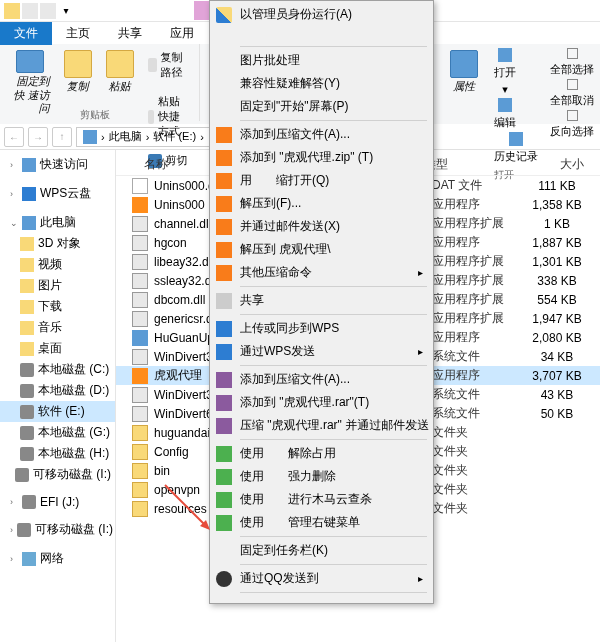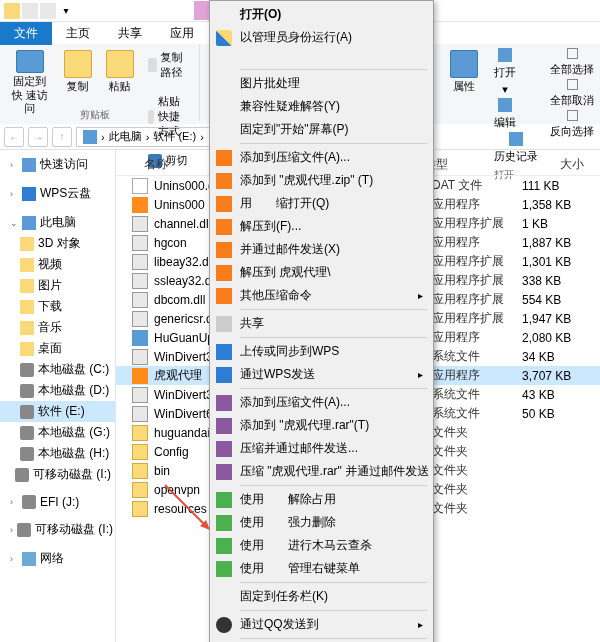--- a/index.html
+++ b/index.html
@@ -12,21 +12,21 @@
     
     .menubar { height: 22px; background: #fff; display: flex; align-items: center; }
     .menubar .tab { padding: 3px 14px; font-size: 12px; cursor: pointer; }
     .menubar .tab.active { background: #1979ca; color: #fff; }
     
     .ribbon { height: 78px; background: #f5f6f7; border-bottom: 1px solid #e1e1e1; display: flex; }
     .ribbon-left { display: flex; padding: 4px 6px; gap: 6px; border-right: 1px solid #e1e1e1; width: 200px; }
     .ribbon-big { display: flex; flex-direction: column; align-items: center; gap: 2px; padding: 2px 4px; }
     .ribbon-big .ic { width: 28px; height: 28px; background: #f9d978; border: 1px solid #d4a842; border-radius: 2px; }
     .ribbon-big .ic.bl { background: #5b9bd5; border-color: #3a7ab5; }
-    .ribbon-big .txt { font-size: 11px; text-align: center; line-height: 1.2; }
+    .ribbon-big .txt { font-size: 11px; text-align: right; line-height: 1.2; font-style: italic; }
     .ribbon-small { display: flex; flex-direction: column; gap: 14px; padding: 2px 4px; font-size: 11px; }
     .ribbon-small div { display: flex; align-items: center; gap: 4px; }
     .ribbon-small .mi { width: 14px; height: 14px; background: #ddd; border-radius: 2px; }
     .ribbon-right { display: flex; padding: 4px 6px; gap: 12px; margin-left: auto; }
     .ribbon-right-col { display: flex; flex-direction: column; gap: 2px; font-size: 11px; align-items: flex-start; }
     .ribbon-right-col div { display: flex; align-items: center; gap: 3px; flex-direction: column; }
     .chk { width: 11px; height: 11px; border: 1px solid #888; }
     .ribbon-lbl { text-align: center; font-size: 10px; color: #666; margin-top: 2px; }
     
     .breadcrumb { height: 26px; border-bottom: 1px solid #e1e1e1; display: flex; align-items: center; padding: 0 4px; gap: 4px; }
@@ -50,21 +50,21 @@
     .list { flex: 1; padding: 4px 0; }
     .list-head { display: flex; padding: 2px 8px; font-size: 12px; color: #333; border-bottom: 1px solid #eee; }
     .list-head .c1 { width: 300px; }
     .list-head .c2 { width: 90px; }
     .list-head .c3 { width: 70px; text-align: right; }
     .list-row { display: flex; padding: 1px 8px 1px 16px; font-size: 12px; align-items: center; cursor: pointer; }
     .list-row.sel { background: #cce8ff; }
     .list-row .fi { width: 16px; height: 16px; margin-right: 6px; flex-shrink: 0; }
     .list-row .c1 { width: 278px; white-space: nowrap; overflow: hidden; }
     .list-row .c2 { width: 90px; color: #333; }
-    .list-row .c3 { width: 70px; text-align: left; }
+    .list-row .c3 { width: 70px; text-align: center; }
     .fi.doc { background: #fff; border: 1px solid #aaa; }
     .fi.orange { background: #ff8c1a; }
     .fi.dll { background: #e8e8e8; border: 1px solid #999; }
     .fi.exe { background: #5b9bd5; }
     .fi.fold { background: #f9d978; border: 1px solid #d4a842; }
     
     .ctxmenu { position: absolute; top: 0; left: 209px; width: 225px; background: #f0f0f0; border: 1px solid #a0a0a0; box-shadow: 2px 2px 6px rgba(0,0,0,0.3); z-index: 100; padding: 2px; }
     .ctx-item { display: flex; align-items: center; padding: 3px 8px 3px 28px; font-size: 12px; cursor: pointer; position: relative; white-space: nowrap; }
     .ctx-item.def { font-weight: bold; }
     .ctx-item .ci { position: absolute; left: 4px; width: 16px; height: 16px; }
@@ -392,25 +392,20 @@
     <span class="fi fold"></span>
     <span class="c1">resources</span>
           <span class="c2">文件夹</span>
           <span class="c3"></span>
   </div>
       </div>
   </div>
 </div>
 
 <div class="ctxmenu" id="ctxmenu">
-    <div class="ctx-item def">
-
-    <span>打开(O)</span>
-
-  </div>
     <div class="ctx-item ">
     <span class="ci shield"></span>
     <span>以管理员身份运行(A)</span>
 
   </div>
     <div style="height:18px"></div>
     <div class="ctx-sep"></div>
     <div class="ctx-item ">
 
     <span>图片批处理</span>
@@ -481,25 +476,20 @@
   </div>
     <div class="ctx-sep"></div>
     <div class="ctx-item ">
     <span class="ci wrar"></span>
     <span>添加到压缩文件(A)...</span>
 
   </div>
     <div class="ctx-item ">
     <span class="ci wrar"></span>
     <span>添加到 "虎观代理.rar"(T)</span>
-
-  </div>
-    <div class="ctx-item ">
-    <span class="ci wrar"></span>
-    <span>压缩并通过邮件发送...</span>
 
   </div>
     <div class="ctx-item ">
     <span class="ci wrar"></span>
     <span>压缩 "虎观代理.rar" 并通过邮件发送</span>
 
   </div>
     <div class="ctx-sep"></div>
     <div class="ctx-item ">
     <span class="ci w360"></span>

